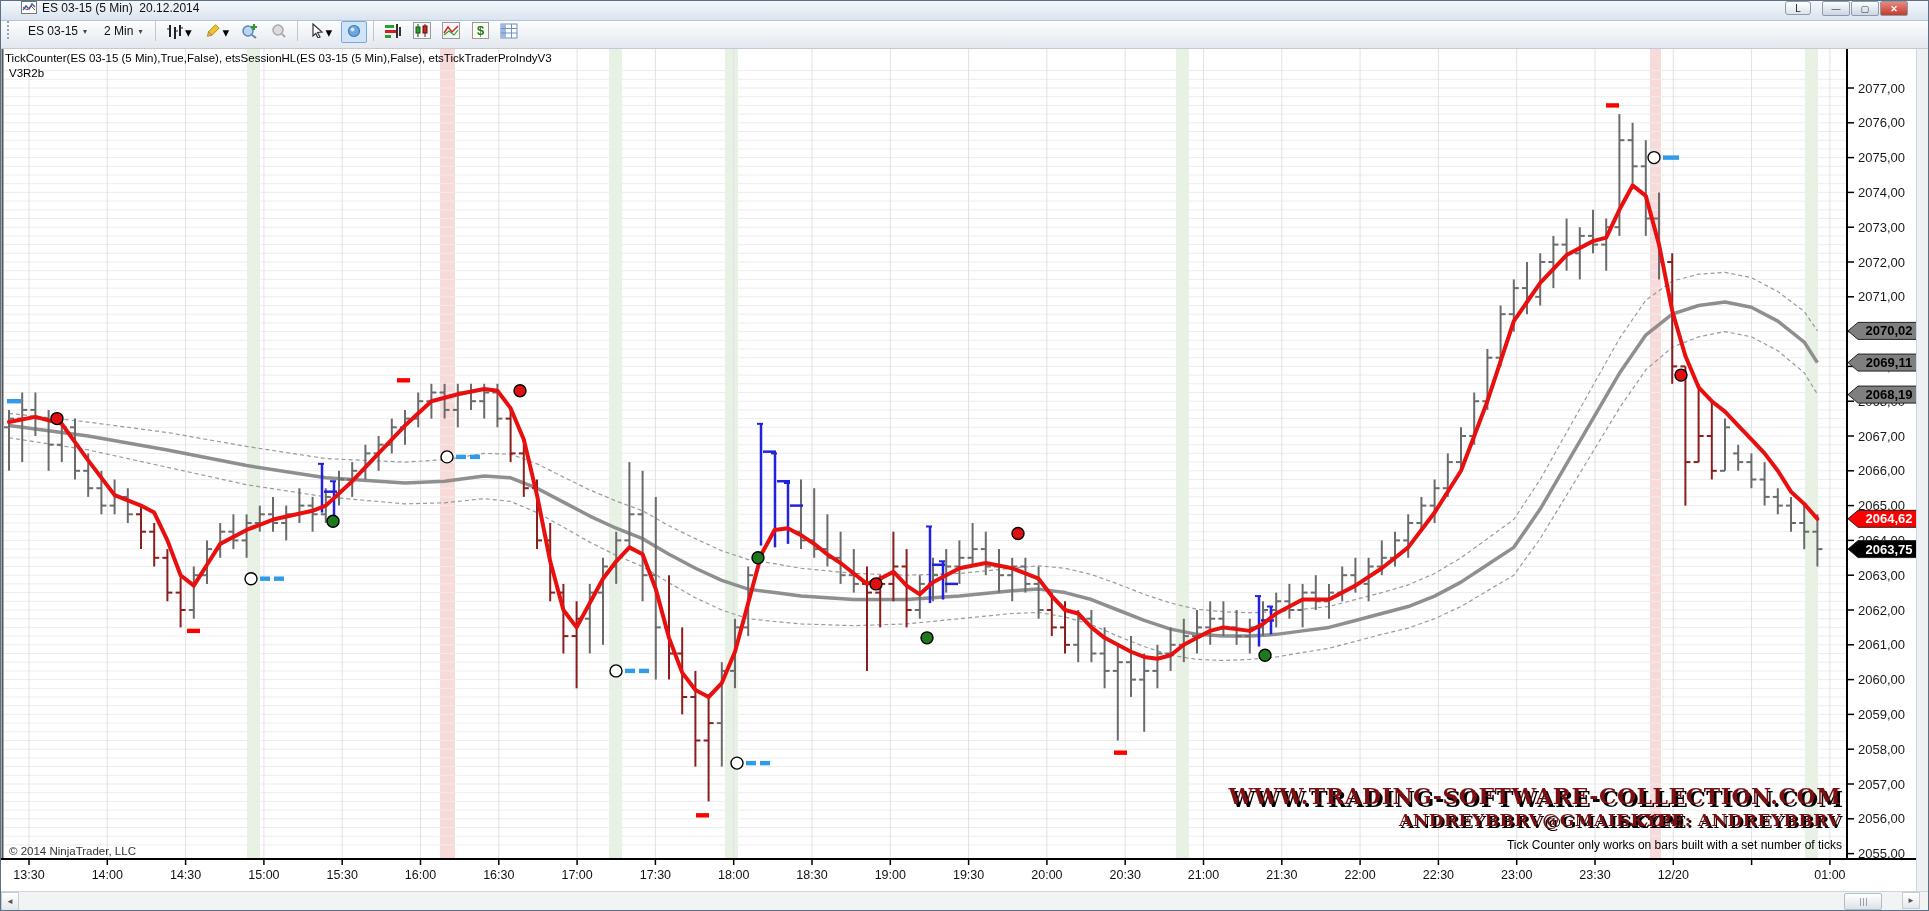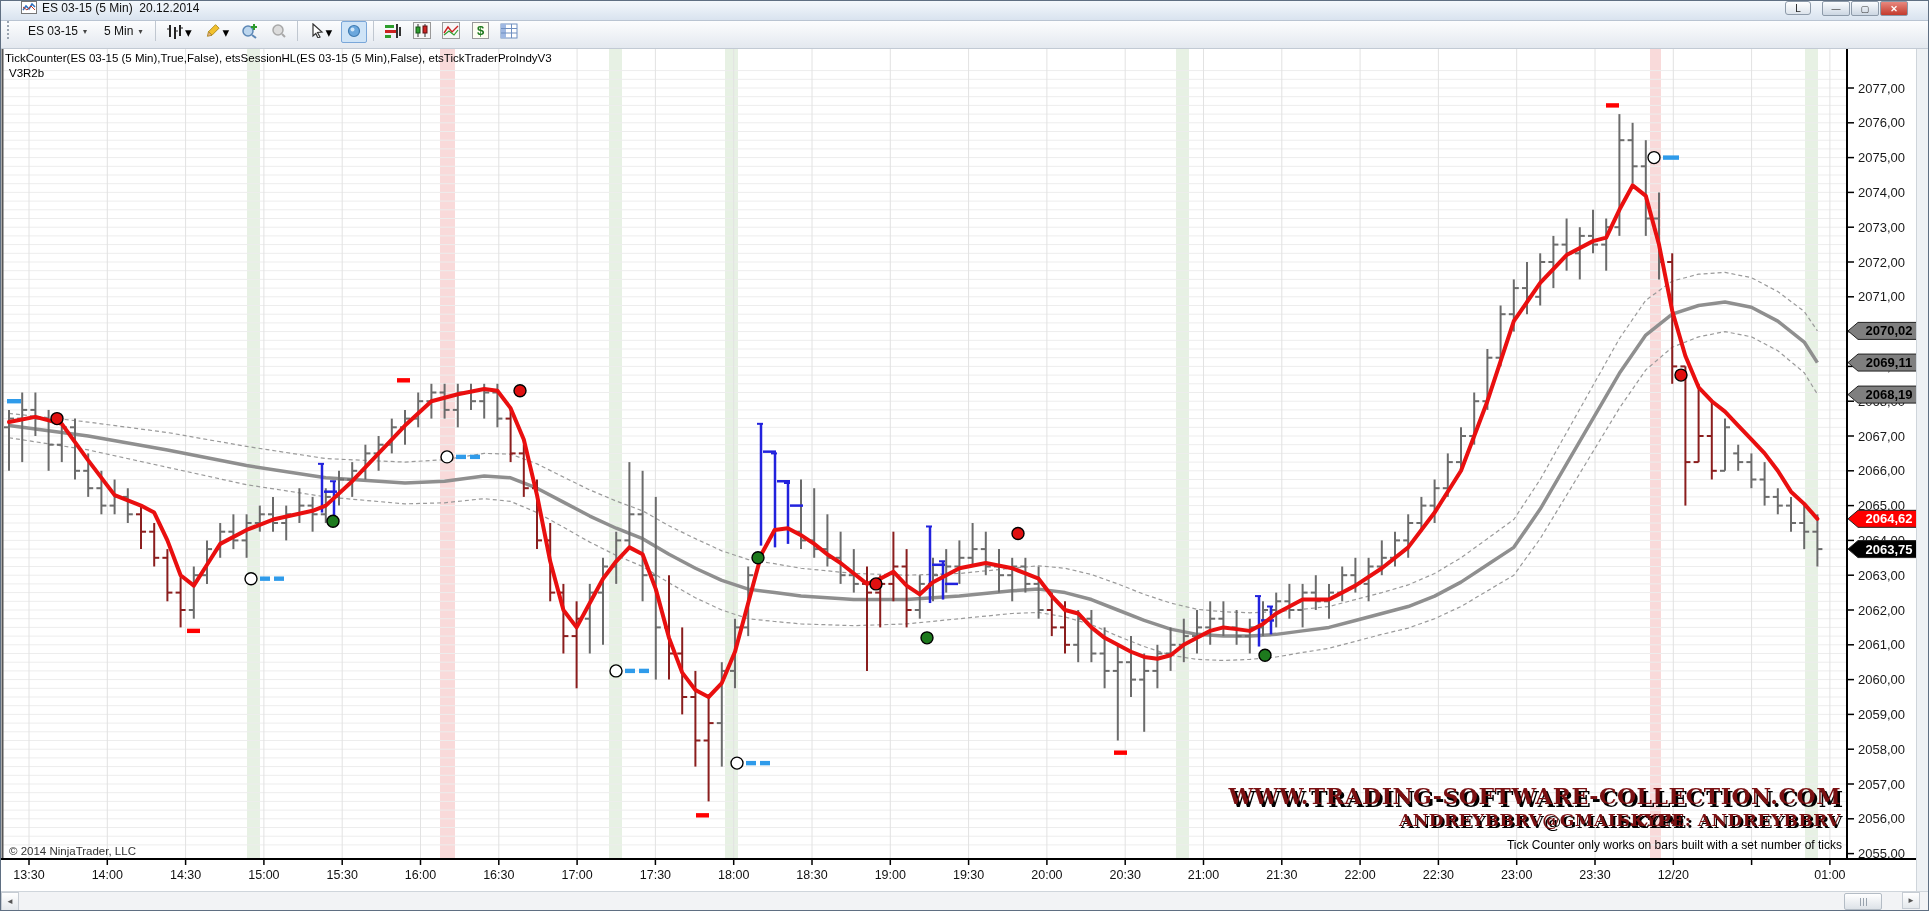--- a/index.html
+++ b/index.html
@@ -52,21 +52,21 @@
     </div>
   </div>
 
   <div class="toolbar">
     <span class="grip"></span>
     <div class="combo">
       <span>ES 03-15</span>
       <span class="caret">▾</span>
     </div>
     <div class="combo">
-      <span>5 Min</span>
+      <span>2 Min</span>
       <span class="caret">▾</span>
     </div>
     <span class="tsep"></span>
     <button class="tbtn withcaret">
       <span><svg width="16" height="16">
             <g stroke="#222" stroke-width="2">
               <line x1="3" y1="2" x2="3" y2="14"></line>
               <line x1="8" y1="4" x2="8" y2="16"></line>
               <line x1="13" y1="2" x2="13" y2="13"></line>
             </g>

